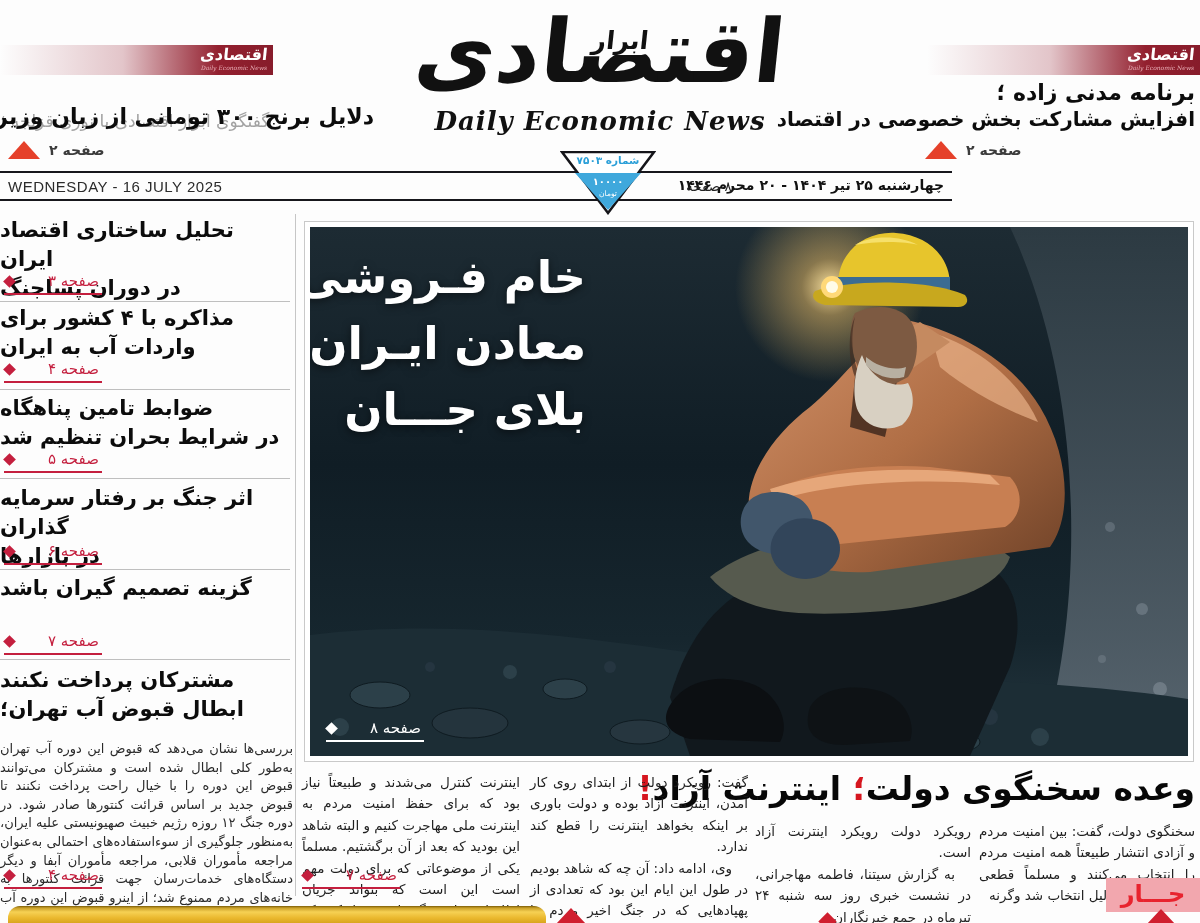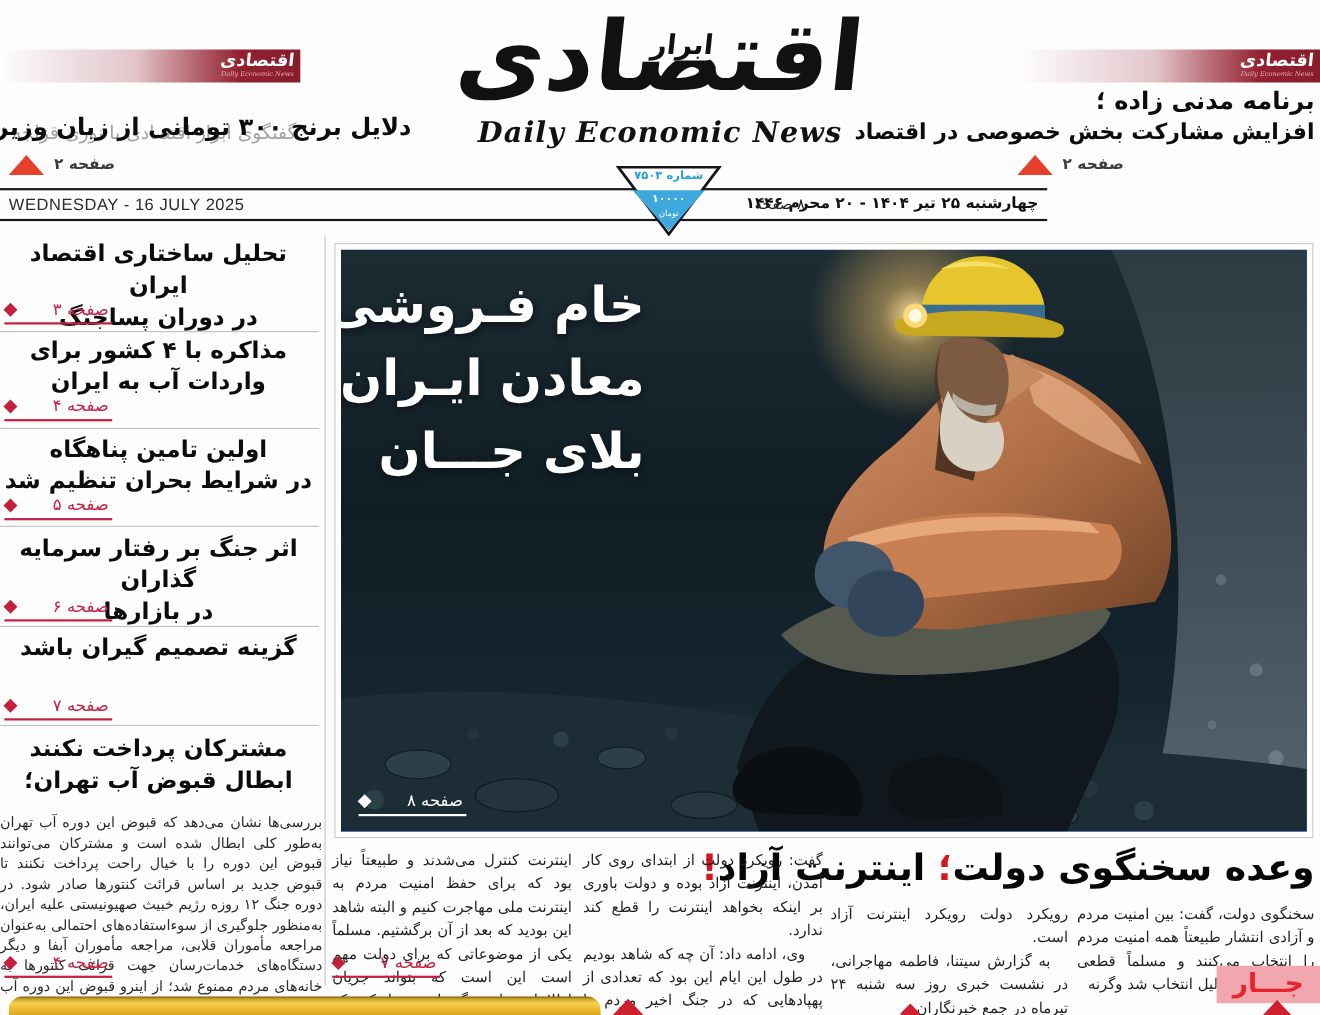--- a/index.html
+++ b/index.html
@@ -39,21 +39,21 @@
   .tl-headline{position:absolute;left:0;top:104px;width:374px;direction:rtl;text-align:right;font-size:22px;font-weight:bold;color:#0c0c0c;white-space:nowrap;}
   .tr-line1{position:absolute;left:905px;top:80px;width:290px;direction:rtl;text-align:right;font-size:22px;font-weight:bold;color:#0c0c0c;white-space:nowrap;}
   .tr-line2{position:absolute;left:905px;top:107px;width:290px;direction:rtl;text-align:right;font-size:20px;font-weight:bold;color:#0c0c0c;white-space:nowrap;}
   .pagerow{position:absolute;display:flex;align-items:center;gap:9px;}
   .pagerow .tri{width:0;height:0;border-left:16px solid transparent;border-right:16px solid transparent;border-bottom:18px solid #e5402a;}
   .pagerow .lbl{direction:rtl;font-size:14px;font-weight:bold;color:#3c3c3c;}
   .pr-left{left:8px;top:141px;}
   .pr-right{left:925px;top:141px;}
   
   .vline{position:absolute;left:295px;top:214px;width:1px;height:682px;background:#c6c6c6;}
-  .sb-h{position:absolute;left:0;width:290px;direction:rtl;text-align:center;font-size:21px;font-weight:bold;line-height:29px;color:#0c0c0c;padding-right:2px;box-sizing:border-box;}
+  .sb-h{position:absolute;left:0;width:290px;direction:rtl;text-align:left;font-size:21px;font-weight:bold;line-height:29px;color:#0c0c0c;padding-right:2px;box-sizing:border-box;}
   .pm{display:inline-flex;align-items:center;gap:6px;border-bottom:2px solid #c41f3e;padding:0 3px 3px 1px;}
   .pm .dia{width:9px;height:9px;background:#c41f3e;transform:rotate(45deg);flex:0 0 auto;}
   .pm .plbl{direction:rtl;font-size:15px;font-weight:normal;color:#c41f3e;white-space:nowrap;margin-left:28px;}
   .sb-pm{position:absolute;left:4px;}
   .sb-sep{position:absolute;left:0;width:290px;height:1px;background:#bfbfbf;}
   .sb-body{position:absolute;left:0;top:740px;width:293px;direction:rtl;text-align:justify;font-size:13px;line-height:18.6px;color:#2a2a2a;}
   
   .hero-frame{position:absolute;left:304px;top:221px;width:890px;height:541px;background:#fff;border:1px solid #c9c9c9;padding:5px;box-sizing:border-box;}
   .hero-img{position:relative;width:100%;height:100%;background:#1d4ed8;overflow:hidden;}
   .hero-img svg{position:absolute;left:0;top:0;width:100%;height:100%;}
@@ -151,21 +151,21 @@
   <div>مذاکره با ۴ کشور برای</div>
   <div>واردات آب به ایران</div>
 </div>
 <div class="pm sb-pm" style="top:360px;">
   <span class="dia"></span>
   <span class="plbl">صفحه ۴</span>
 </div>
 <div class="sb-sep" style="top:389px;"></div>
 
 <div class="sb-h" style="top:394px;">
-  <div>اولین تامین پناهگاه</div>
+  <div>ضوابط تامین پناهگاه</div>
   <div>در شرایط بحران تنظیم شد</div>
 </div>
 <div class="pm sb-pm" style="top:450px;">
   <span class="dia"></span>
   <span class="plbl">صفحه ۵</span>
 </div>
 <div class="sb-sep" style="top:478px;"></div>
 
 <div class="sb-h" style="top:484px;">
   <div>اثر جنگ بر رفتار سرمایه گذاران</div>

